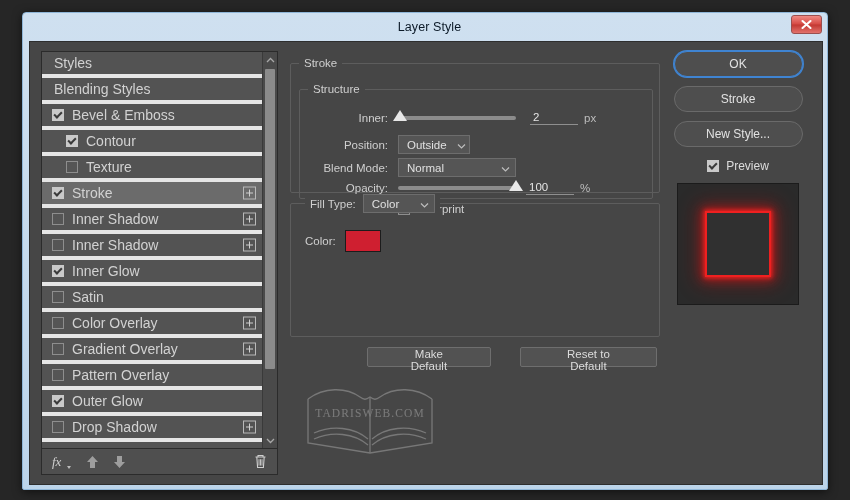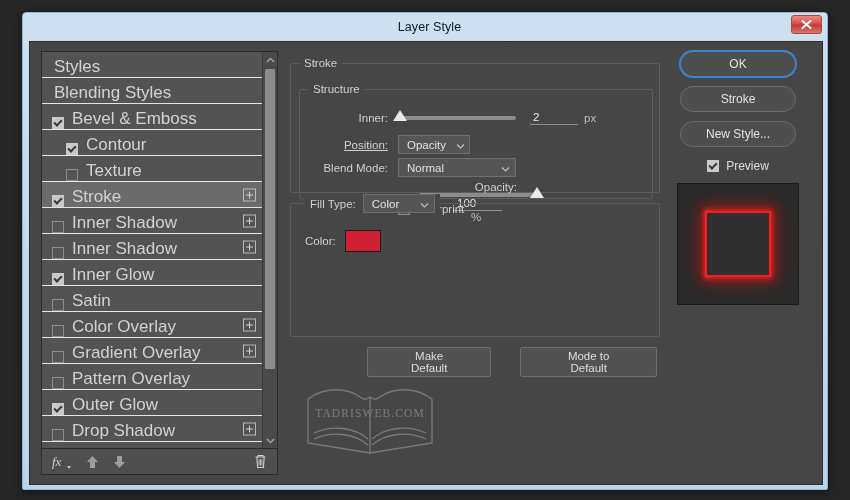--- a/index.html
+++ b/index.html
@@ -70,25 +70,25 @@
     background: #535353;
     display: flex;
     overflow: hidden;
   }
   #styles-list {
     flex: 1;
     display: flex; flex-direction: column;
   }
   .style-row {
     height: 26px;
-    display: flex; align-items: flex-end;
+    display: flex; align-items: center;
     padding: 0 4px 0 10px;
-    border-bottom: 1px solid #e5e5e5;
+    border-bottom: 4px solid #e5e5e5;
     color: #d2d2d2;
-    font-size: 17px;
+    font-size: 14px;
     cursor: pointer;
     position: relative;
     flex: none;
   }
   .style-row.selected { background: #6b6b6b; }
   .style-row .lbl { white-space: nowrap; }
   .style-row.indent { padding-left: 24px; }
   .style-row.plain { padding-left: 12px; }
 
   .cb {
@@ -255,21 +255,21 @@
     border: 1px solid #1c1c1c;
     cursor: pointer;
   }
 
   
   #default-btns {
     position: absolute; left: 62px; top: 296px;
     display: flex; gap: 14px;
   }
   .gbtn {
-    height: 30px; padding: 0 30px;
+    height: 20px; padding: 0 30px;
     background: #525252;
     border: 1px solid #6e6e6e;
     border-radius: 2px;
     color: #dcdcdc; font-size: 11.5px;
     font-family: "Liberation Sans", sans-serif;
     cursor: pointer;
     margin-left: 15px;
   }
 
   
@@ -281,21 +281,21 @@
   }
 
   
   #actions-pane {
     width: 146px; flex: none;
     margin: 9px 11px 9px 8px;
     display: flex; flex-direction: column;
     align-items: center;
   }
   .abtn {
-    width: 116px; height: 26px;
+    width: 129px; height: 26px;
     background: #4e4e4e;
     border: 1px solid #6a6a6a;
     border-radius: 13px;
     color: #e2e2e2; font-size: 12px;
     font-family: "Liberation Sans", sans-serif;
     margin-bottom: 9px;
     cursor: pointer;
   }
   .abtn.focused {
     border-color: #3f84d2;
@@ -469,44 +469,44 @@
               <span class="fld-label" style="width:88px;">Inner:</span>
               <div style="position:relative; width:118px; margin-left:10px;">
                 <div class="slider-track"></div>
                 <div class="slider-knob" id="size-knob" style="left: calc(2% - 7px);"></div>
               </div>
               <input class="num-field" id="size-input" style="margin-left: 14px;" value="2">
               <span class="unit">px</span>
             </div>
 
             <div class="row" style="left:0; top:40px;">
-              <span class="fld-label" style="width:88px;text-decoration:underline;">Position:</span>
+              <span class="fld-label" style="width:88px;">Position:</span>
               <div class="dd" style="width:72px; margin-left:10px;">
-                <span>Opacity</span>
+                <span>Outside</span>
                 <span class="chev">
                   <svg width="9" height="6" viewBox="0 0 9 6">
                       <path d="M1 1.5 L4.5 5 L8 1.5" stroke="#d0d0d0" stroke-width="1.2" fill="none"></path>
                     </svg>
                 </span>
               </div>
             </div>
 
             <div class="row" style="left:0; top:63px;">
               <span class="fld-label" style="width:88px;">Blend Mode:</span>
               <div class="dd" style="width:118px; margin-left:10px;">
                 <span>Normal</span>
                 <span class="chev">
                   <svg width="9" height="6" viewBox="0 0 9 6">
                       <path d="M1 1.5 L4.5 5 L8 1.5" stroke="#d0d0d0" stroke-width="1.2" fill="none"></path>
                     </svg>
                 </span>
               </div>
             </div>
 
-            <div class="row" style="left:0; top:86px; width:346px;flex-direction:column;">
+            <div class="row" style="left:0; top:86px; width:346px;">
               <span class="fld-label" style="width:88px;">Opacity:</span>
               <div style="position:relative; width:118px; margin-left:10px;">
                 <div class="slider-track"></div>
                 <div class="slider-knob" id="opacity-knob" style="left: calc(100% - 7px);"></div>
               </div>
               <input class="num-field" id="opacity-input" style="margin-left: 10px;" value="100">
               <span class="unit">%</span>
             </div>
 
             <div class="row" style="left:98px; top:108px;">
@@ -530,21 +530,21 @@
           </div>
 
           <div class="row" style="left:14px; top:26px;">
             <span class="fld-label" style="margin-right:9px;">Color:</span>
             <span id="color-swatch" style="background: rgb(207, 31, 48);"></span>
           </div>
         </fieldset>
 
         <div id="default-btns">
           <button class="gbtn">Make Default</button>
-          <button class="gbtn">Mode to Default</button>
+          <button class="gbtn">Reset to Default</button>
         </div>
 
         <div id="watermark">
           <svg width="140" height="80" viewBox="0 0 140 80">
             <g fill="none" stroke="#e8e8e8" stroke-width="1.3">
               <path d="M8 18 L8 62 L70 72 L132 62 L132 18"></path>
               <path d="M8 18 C24 6, 46 6, 60 16 C64 19, 66 19, 70 16 C74 19, 76 19, 80 16 C94 6, 116 6, 132 18"></path>
               <path d="M70 16 L70 72"></path>
               <path d="M14 52 C32 44, 54 46, 68 58"></path>
               <path d="M14 58 C32 50, 54 52, 68 64"></path>

